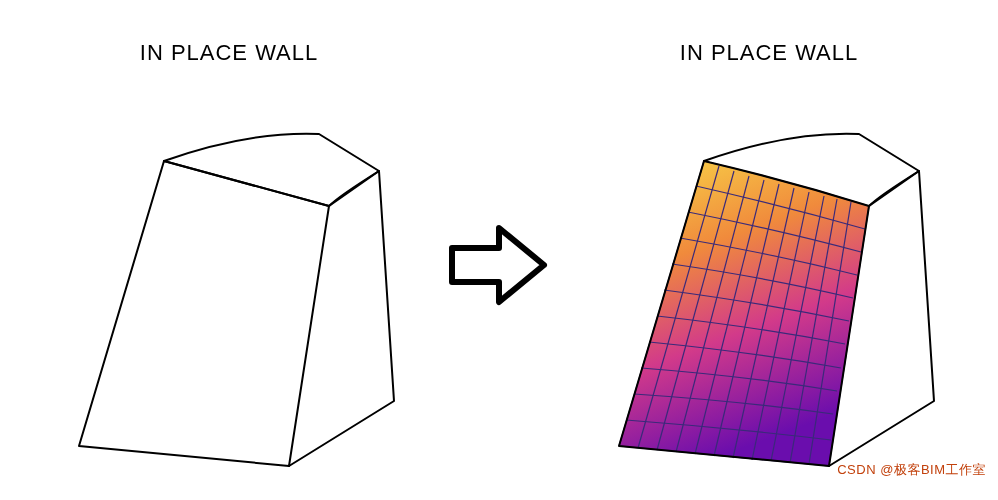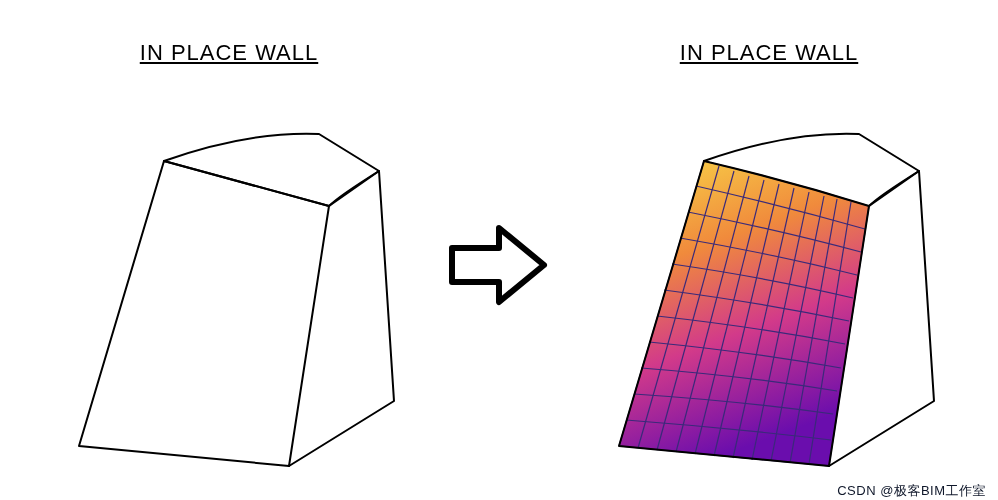--- a/index.html
+++ b/index.html
@@ -27,40 +27,39 @@
     }
     .panel-left { width: 420px; }
     .panel-right { width: 420px; }
     .title {
       font-size: 22px;
       font-weight: 400;
       letter-spacing: 1px;
       color: #000;
       margin-bottom: 10px;
       text-align: center;
-      text-decoration: underline;
     }
     .shape-wrap {
       width: 380px;
       height: 400px;
       position: relative;
     }
     .arrow-wrap {
       width: 120px;
       display: flex;
       align-items: center;
       justify-content: center;
       margin-top: 180px;
     }
     .watermark {
       position: absolute;
       right: 12px;
-      bottom: 0;
+      bottom: 21px;
       font-size: 13px;
-      color: #0f172a;
+      color: #c2410c;
       letter-spacing: 0.5px;
     }
     svg { display: block; }
   </style>
 </head>
 <body>
 
 <div class="container">
 
   <div class="panel panel-left">

